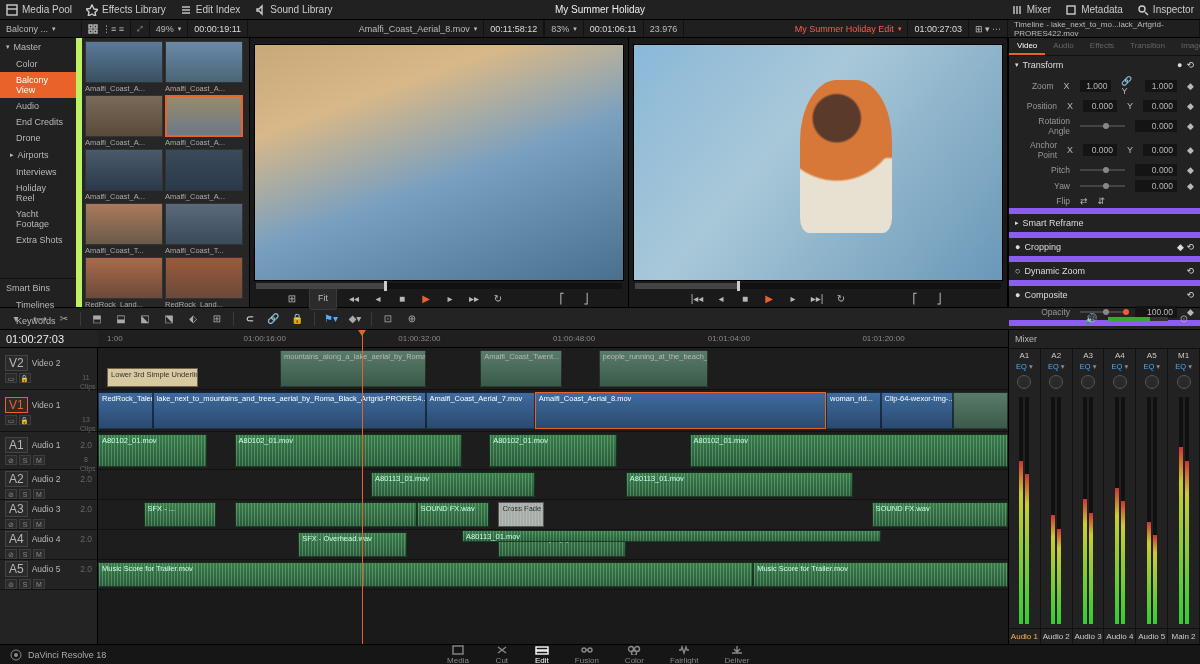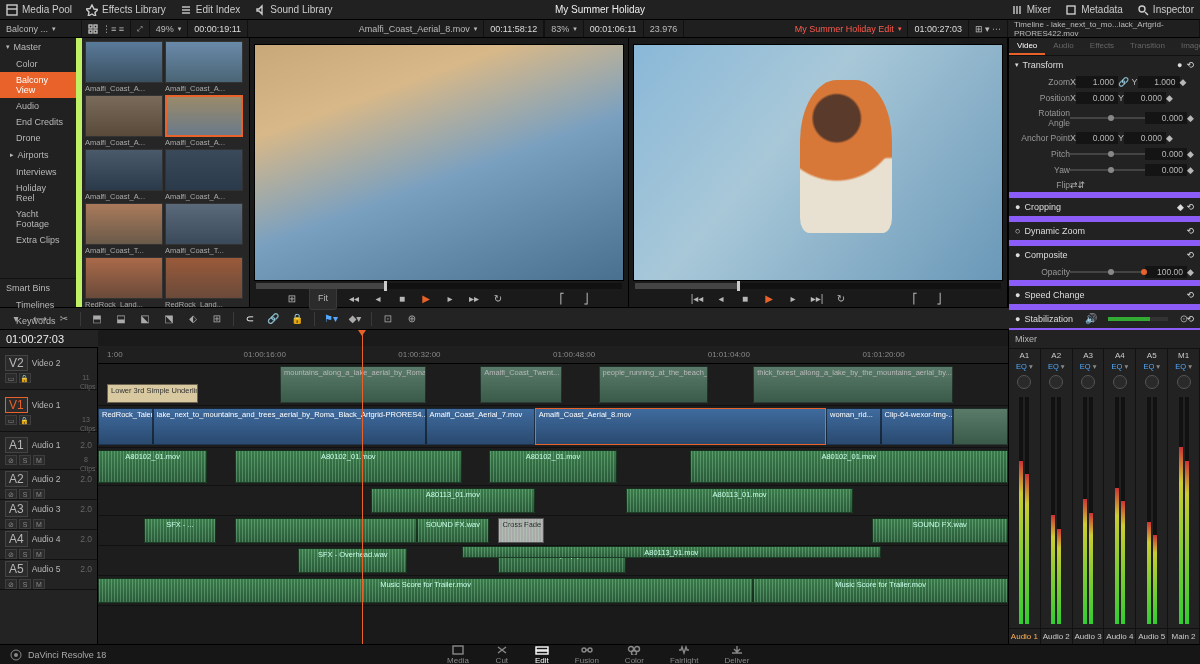--- a/index.html
+++ b/index.html
@@ -34,49 +34,49 @@
   .vbar{height:18px;display:flex;align-items:center;justify-content:center;gap:10px;}
   .vbar .btn{width:14px;height:14px;display:flex;align-items:center;justify-content:center;}
   .pill{background:#2b2b2b;border:1px solid #3a3a3a;border-radius:3px;padding:6px 8px;font-size:9px;}
   
   #inspector{width:192px;background:#222;border-left:1px solid #000;font-size:9px;}
   #inspector .tabs{display:flex;border-bottom:1px solid #111;}
   #inspector .tab{flex:1;text-align:center;padding:3px 8px;font-size:8px;color:#666;}
   #inspector .tab.active{color:#fff;border-bottom:2px solid #e8622a;}
   #inspector .section{border-bottom:6px solid #8b5cf6;}
   #inspector .shead{display:flex;align-items:center;padding:4px 6px;gap:4px;color:#ddd;}
-  #inspector .srow{display:flex;align-items:center;padding:2px 6px;gap:0;}
+  #inspector .srow{display:flex;align-items:center;padding:2px 6px;gap:10px;}
   #inspector .lbl{width:55px;text-align:right;color:#999;font-size:8.5px;}
   #inspector .field{background:#141414;padding:1px 4px;width:42px;text-align:right;font-size:8.5px;}
   #inspector .slider{flex:1;height:2px;background:#444;position:relative;}
   #inspector .slider::after{content:'';position:absolute;width:6px;height:6px;background:#888;border-radius:50%;left:50%;top:-2px;}
   
   #toolbar{height:22px;background:#232323;border-bottom:1px solid #000;display:flex;align-items:center;padding:0 8px;gap:8px;}
   #toolbar .tb{width:16px;height:16px;display:flex;align-items:center;justify-content:center;color:#aaa;cursor:pointer;}
   #toolbar .tbsep{width:1px;height:14px;background:#3a3a3a;}
   
   #timeline-area{display:flex;height:314px;}
   #tracks{flex:1;background:#1c1c1c;display:flex;overflow:hidden;}
   #trackheads{width:98px;background:#232323;border-right:1px solid #000;}
   #trackheads .th{border-bottom:1px solid #111;padding:3px 5px;font-size:8.5px;display:flex;flex-direction:column;justify-content:center;}
   #trackheads .th .thead{display:flex;align-items:center;gap:4px;}
   #trackheads .th .idx{background:#2b2b2b;border:1px solid #444;padding:0 3px;font-size:12px;}
   #trackheads .th .btns{display:flex;gap:2px;margin-top:2px;}
   #trackheads .th .btns span{display:inline-block;width:12px;height:10px;background:#2b2b2b;border:1px solid #3e3e3e;font-size:7px;text-align:center;line-height:9px;color:#888;}
   #trackarea{flex:1;position:relative;background:#1a1a1a;}
-  #ruler{height:18px;background:#1f1f1f;border-bottom:1px solid #000;display:flex;align-items:center;position:relative;margin-top:16px;}
+  #ruler{height:18px;background:#1f1f1f;border-bottom:1px solid #000;display:flex;align-items:center;position:relative;}
   #ruler .tick{position:absolute;font-size:8px;color:#888;}
   #playhead{position:absolute;top:0;bottom:0;width:1px;background:#e8622a;z-index:50;}
   #playhead::before{content:'';position:absolute;top:0;left:-4px;border:4px solid transparent;border-top:6px solid #e8622a;}
   .track{border-bottom:1px solid #111;position:relative;background:#1d1d1d;}
   .clip{position:absolute;top:2px;bottom:2px;border:1px solid rgba(0,0,0,.5);font-size:7.5px;padding:1px 3px;overflow:hidden;white-space:nowrap;}
   .clip.video{background:linear-gradient(#3f6b9e,#2a4a70);color:#fff;}
   .clip.vthumb{background:linear-gradient(#5a7a6a,#3a5a4a);}
   .clip.title{background:#d8c9a0;color:#333;}
-  .clip.audio{background:linear-gradient(#3a7a4a,#2a5a3a);color:#cfe;text-align:center;}
+  .clip.audio{background:linear-gradient(#3a7a4a,#2a5a3a);color:#cfe;}
   .clip.audio::after{content:'';position:absolute;inset:0;background:repeating-linear-gradient(90deg,rgba(180,255,200,.25) 0 1px,transparent 1px 3px);}
   #tl-tc{width:98px;height:18px;background:#232323;border-bottom:1px solid #000;display:flex;align-items:center;padding-left:6px;font-size:11px;color:#eee;}
   
   #mixer{width:192px;background:#222;border-left:1px solid #000;display:flex;flex-direction:column;}
   #mixer .mhead{padding:4px 6px;font-size:9px;border-bottom:1px solid #111;}
   #mixer .chans{display:flex;flex:1;}
   #mixer .ch{flex:1;border-right:1px solid #111;display:flex;flex-direction:column;align-items:center;font-size:8px;}
   #mixer .ch .chtop{padding:2px 0;color:#ccc;}
   #mixer .ch .eq{color:#50aaff;font-size:7.5px;}
   #mixer .ch .panknob{width:14px;height:14px;border-radius:50%;border:1px solid #555;margin:4px 0;background:#2a2a2a;}
@@ -207,21 +207,21 @@
     <div class="sbitem">Audio</div>
     <div class="sbitem">End Credits</div>
     <div class="sbitem">Drone</div>
     <div class="sbhead" style="padding-left:10px">
         <span style="font-size:7px">▸</span>
         <span>Airports</span>
       </div>
     <div class="sbitem">Interviews</div>
     <div class="sbitem">Holiday Reel</div>
     <div class="sbitem">Yacht Footage</div>
-    <div class="sbitem">Extra Clips</div>
+    <div class="sbitem">Extra Shots</div>
     <div style="height:30px"></div>
     <div class="sbhead" style="border-top:1px solid #111">Smart Bins</div>
     <div class="sbitem">Timelines</div>
     <div class="sbitem">Keywords</div>
   </div>
 
   <div id="pool">
     <div id="thumbs">
       <div class="thumb">
           <div class="timg" style="background:linear-gradient(#5a7a9a,#3a5060)"></div>
@@ -334,20 +334,26 @@
       <div class="srow"><span class="lbl">Rotation Angle</span><div class="slider"></div><span class="field">0.000</span> ◆</div>
       <div class="srow"><span class="lbl">Anchor Point</span> X <span class="field">0.000</span> Y <span class="field">0.000</span> ◆</div>
       <div class="srow"><span class="lbl">Pitch</span><div class="slider"></div><span class="field">0.000</span> ◆</div>
       <div class="srow"><span class="lbl">Yaw</span><div class="slider"></div><span class="field">0.000</span> ◆</div>
       <div class="srow">
           <span class="lbl">Flip</span> 
           <span>⇄</span> 
           <span>⇵</span>
         </div>
     </div>
+    <div class="section">
+        <div class="shead">
+          <span style="font-size:7px">▸</span>
+          <span>Smart Reframe</span>
+        </div>
+      </div>
     <div class="section">
         <div class="shead">● <span>Cropping</span><span class="spacer"></span>◆ ⟲</div>
       </div>
     <div class="section">
         <div class="shead">○ <span>Dynamic Zoom</span><span class="spacer"></span>⟲</div>
       </div>
     <div class="section">
       <div class="shead">● <span>Composite</span><span class="spacer"></span>⟲</div>
       <div class="srow"><span class="lbl">Opacity</span><div class="slider">
             <span style="position:absolute;left:95%;top:-2px;width:6px;height:6px;background:#e8622a;border-radius:50%"></span>
@@ -489,21 +495,20 @@
         <span class="tick" style="left:67%">01:01:04:00</span>
         <span class="tick" style="left:84%">01:01:20:00</span>
       </div>
       <div id="playhead" style="left:29%"></div>
 
       <div class="track" style="height:42px">
         <div class="clip title" style="left:1%;width:10%;top:20px;">Lower 3rd Simple Underline</div>
         <div class="clip vthumb" style="left:20%;width:16%">mountains_along_a_lake_aerial_by_Roma...</div>
         <div class="clip vthumb" style="left:42%;width:9%">Amalfi_Coast_Twent...</div>
         <div class="clip vthumb" style="left:55%;width:12%">people_running_at_the_beach_in_brig...</div>
-        <div class="clip vthumb" style="left:72%;width:22%">thick_forest_allong_a_lake_by_the_mountains_aerial_by...</div>
       </div>
 
       <div class="track" style="height:42px">
         <div class="clip video" style="left:0%;width:6%">RedRock_Talent_3...</div>
         <div class="clip video" style="left:6%;width:30%">lake_next_to_mountains_and_trees_aerial_by_Roma_Black_Artgrid-PRORES4...</div>
         <div class="clip video" style="left:36%;width:12%">Amalfi_Coast_Aerial_7.mov</div>
         <div class="clip video" style="left:48%;width:32%;border:1px solid #e8622a">Amalfi_Coast_Aerial_8.mov</div>
         <div class="clip video" style="left:80%;width:6%">woman_rid...</div>
         <div class="clip video" style="left:86%;width:8%">Clip-64-wexor-tmg-...</div>
         <div class="clip vthumb" style="left:94%;width:6%"></div>

